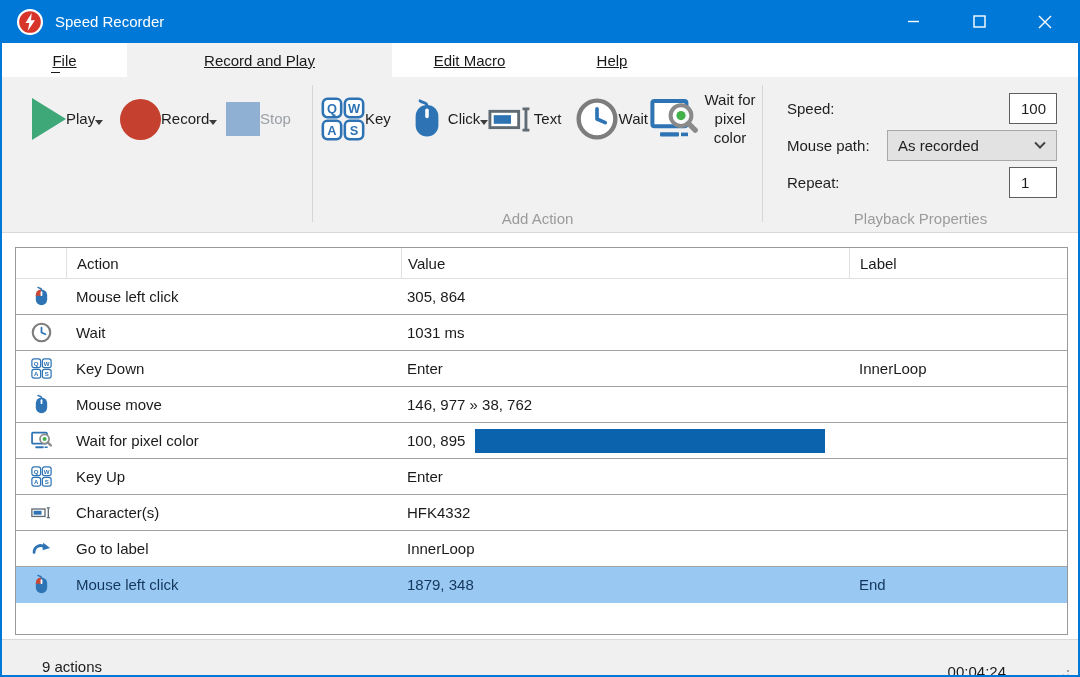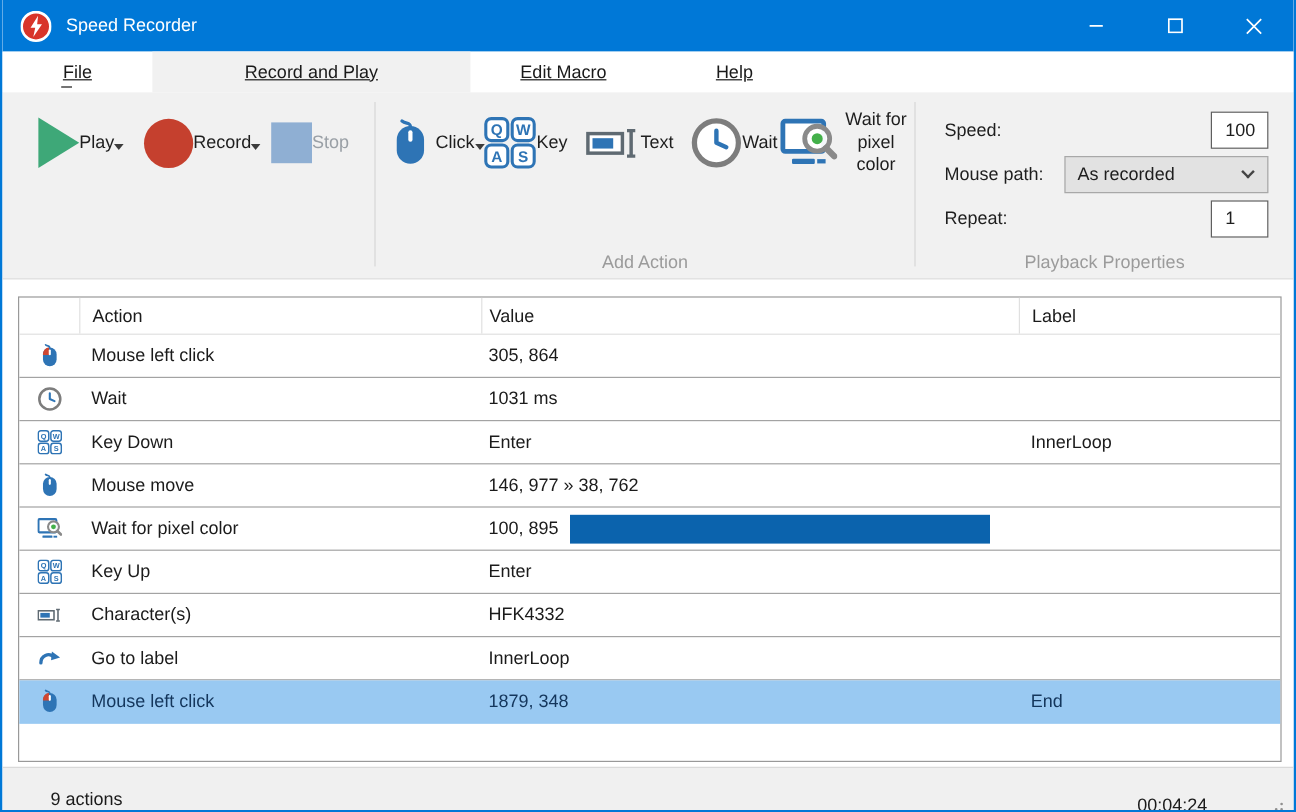--- a/index.html
+++ b/index.html
@@ -191,36 +191,36 @@
         <div class="rbtn-icon">
             <div class="shape-stop"></div>
           </div>
         <div class="rbtn-label">Stop</div>
       </div>
     </div>
 
     <div class="vsep" style="left:310px"></div>
 
     <div class="group" style="left:311px; width:449px; padding-left:8px; gap:2px;">
+      <div class="rbtn" style="width:86px">
+        <div class="rbtn-icon">
+            <svg width="44" height="44" viewBox="0 0 24 24">
+              <use href="#i-keys"></use>
+            </svg>
+          </div>
+        <div class="rbtn-label">Key</div>
+      </div>
       <div class="rbtn" style="width:80px">
         <div class="rbtn-icon">
             <svg width="42" height="46" viewBox="0 0 24 24">
               <use href="#i-mouse"></use>
             </svg>
           </div>
         <div class="rbtn-label">Click</div>
         <div class="caret"></div>
-      </div>
-      <div class="rbtn" style="width:86px">
-        <div class="rbtn-icon">
-            <svg width="44" height="44" viewBox="0 0 24 24">
-              <use href="#i-keys"></use>
-            </svg>
-          </div>
-        <div class="rbtn-label">Key</div>
       </div>
       <div class="rbtn" style="width:88px">
         <div class="rbtn-icon">
             <svg width="46" height="46" viewBox="0 0 24 24">
               <use href="#i-textfield"></use>
             </svg>
           </div>
         <div class="rbtn-label">Text</div>
       </div>
       <div class="rbtn" style="width:74px">

